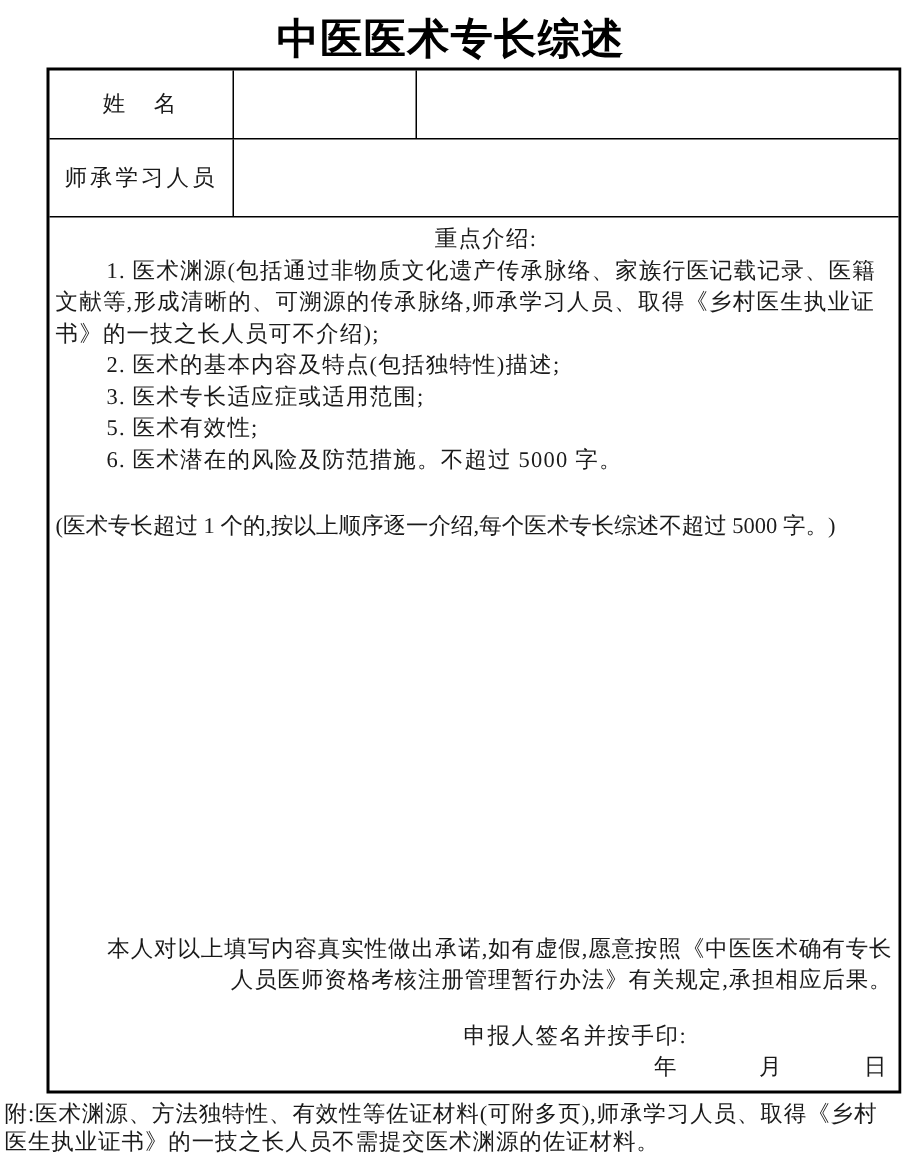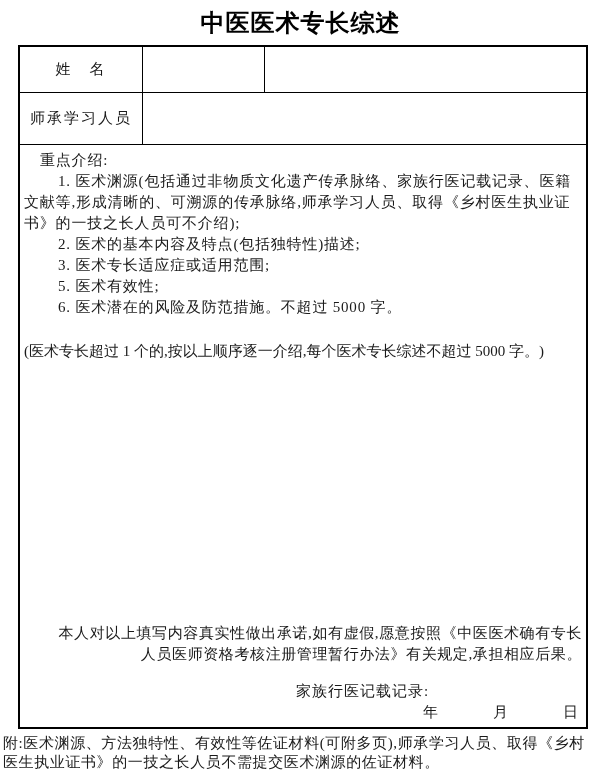--- a/index.html
+++ b/index.html
@@ -9,48 +9,48 @@
     font-family: "Liberation Serif", "DejaVu Serif", serif;
     color: #1a1a1a;
   }
   .page { position: relative; width: 601px; height: 770px; overflow: hidden; }
 
   .doc-title {
     margin-top: 7px;
     text-align: center;
     font-family: "Liberation Sans", "DejaVu Sans", sans-serif;
     font-weight: bold;
-    font-size: 24px;
+    font-size: 28px;
     letter-spacing: 1px;
     color: #000;
   }
 
   .form-table {
-    position: absolute; left: 18px; top: 45px;
+    position: absolute; left: 31px; top: 45px;
     width: 570px; height: 684px;
     border: 2px solid #000;
     display: flex; flex-direction: column;
     font-size: 15px; letter-spacing: 0.8px;
   }
   .row { display: flex; border-bottom: 1px solid #000; }
   .row-1 { height: 46px; }
   .row-2 { height: 52px; }
   .cell { display: flex; align-items: center; justify-content: center; }
   .c-label1 { width: 123px; border-right: 1px solid #000; letter-spacing: 2px; }
   .c-value1 { width: 122px; border-right: 1px solid #000; }
   .c-label2 { width: 104px; border-right: 1px solid #000; letter-spacing: 1px; }
   .c-value2 { flex: 1; }
   .c-valuewide { flex: 1; }
 
   .main-cell {
     flex: 1; display: flex; flex-direction: column;
     padding: 5px 4px 4px 4px;
     line-height: 21px;
   }
-  .heading { text-indent: 16px; }
+  .heading { text-indent: 16px; text-align: center; }
   .item { text-indent: 34px; }
   .multi-note { margin-top: 23px; letter-spacing: 0; }
   .spacer { flex: 1; }
   .declaration { text-indent: 30px; letter-spacing: 0.6px; text-align: right; }
   .signature-line { margin-top: 16px; padding-left: 272px; letter-spacing: 1px; }
   .date-line {
     display: flex; justify-content: flex-end;
     gap: 55px; padding-right: 4px; letter-spacing: 0;
   }
 
@@ -85,21 +85,21 @@
       <p class="item">1. 医术渊源(包括通过非物质文化遗产传承脉络、家族行医记载记录、医籍文献等,形成清晰的、可溯源的传承脉络,师承学习人员、取得《乡村医生执业证书》的一技之长人员可不介绍);</p>
       <p class="item">2. 医术的基本内容及特点(包括独特性)描述;</p>
       <p class="item">3. 医术专长适应症或适用范围;</p>
       <p class="item">5. 医术有效性;</p>
       <p class="item">6. 医术潜在的风险及防范措施。不超过 5000 字。</p>
       <p class="multi-note">(医术专长超过 1 个的,按以上顺序逐一介绍,每个医术专长综述不超过 5000 字。)</p>
 
       <div class="spacer"></div>
 
       <p class="declaration">本人对以上填写内容真实性做出承诺,如有虚假,愿意按照《中医医术确有专长人员医师资格考核注册管理暂行办法》有关规定,承担相应后果。</p>
-      <p class="signature-line">家族行医记载记录:</p>
+      <p class="signature-line">申报人签名并按手印:</p>
       <div class="date-line">
         <span>年</span>
         <span>月</span>
         <span>日</span>
       </div>
     </div>
 
   </div>
 
   <div class="footer-note">附:医术渊源、方法独特性、有效性等佐证材料(可附多页),师承学习人员、取得《乡村医生执业证书》的一技之长人员不需提交医术渊源的佐证材料。</div>

